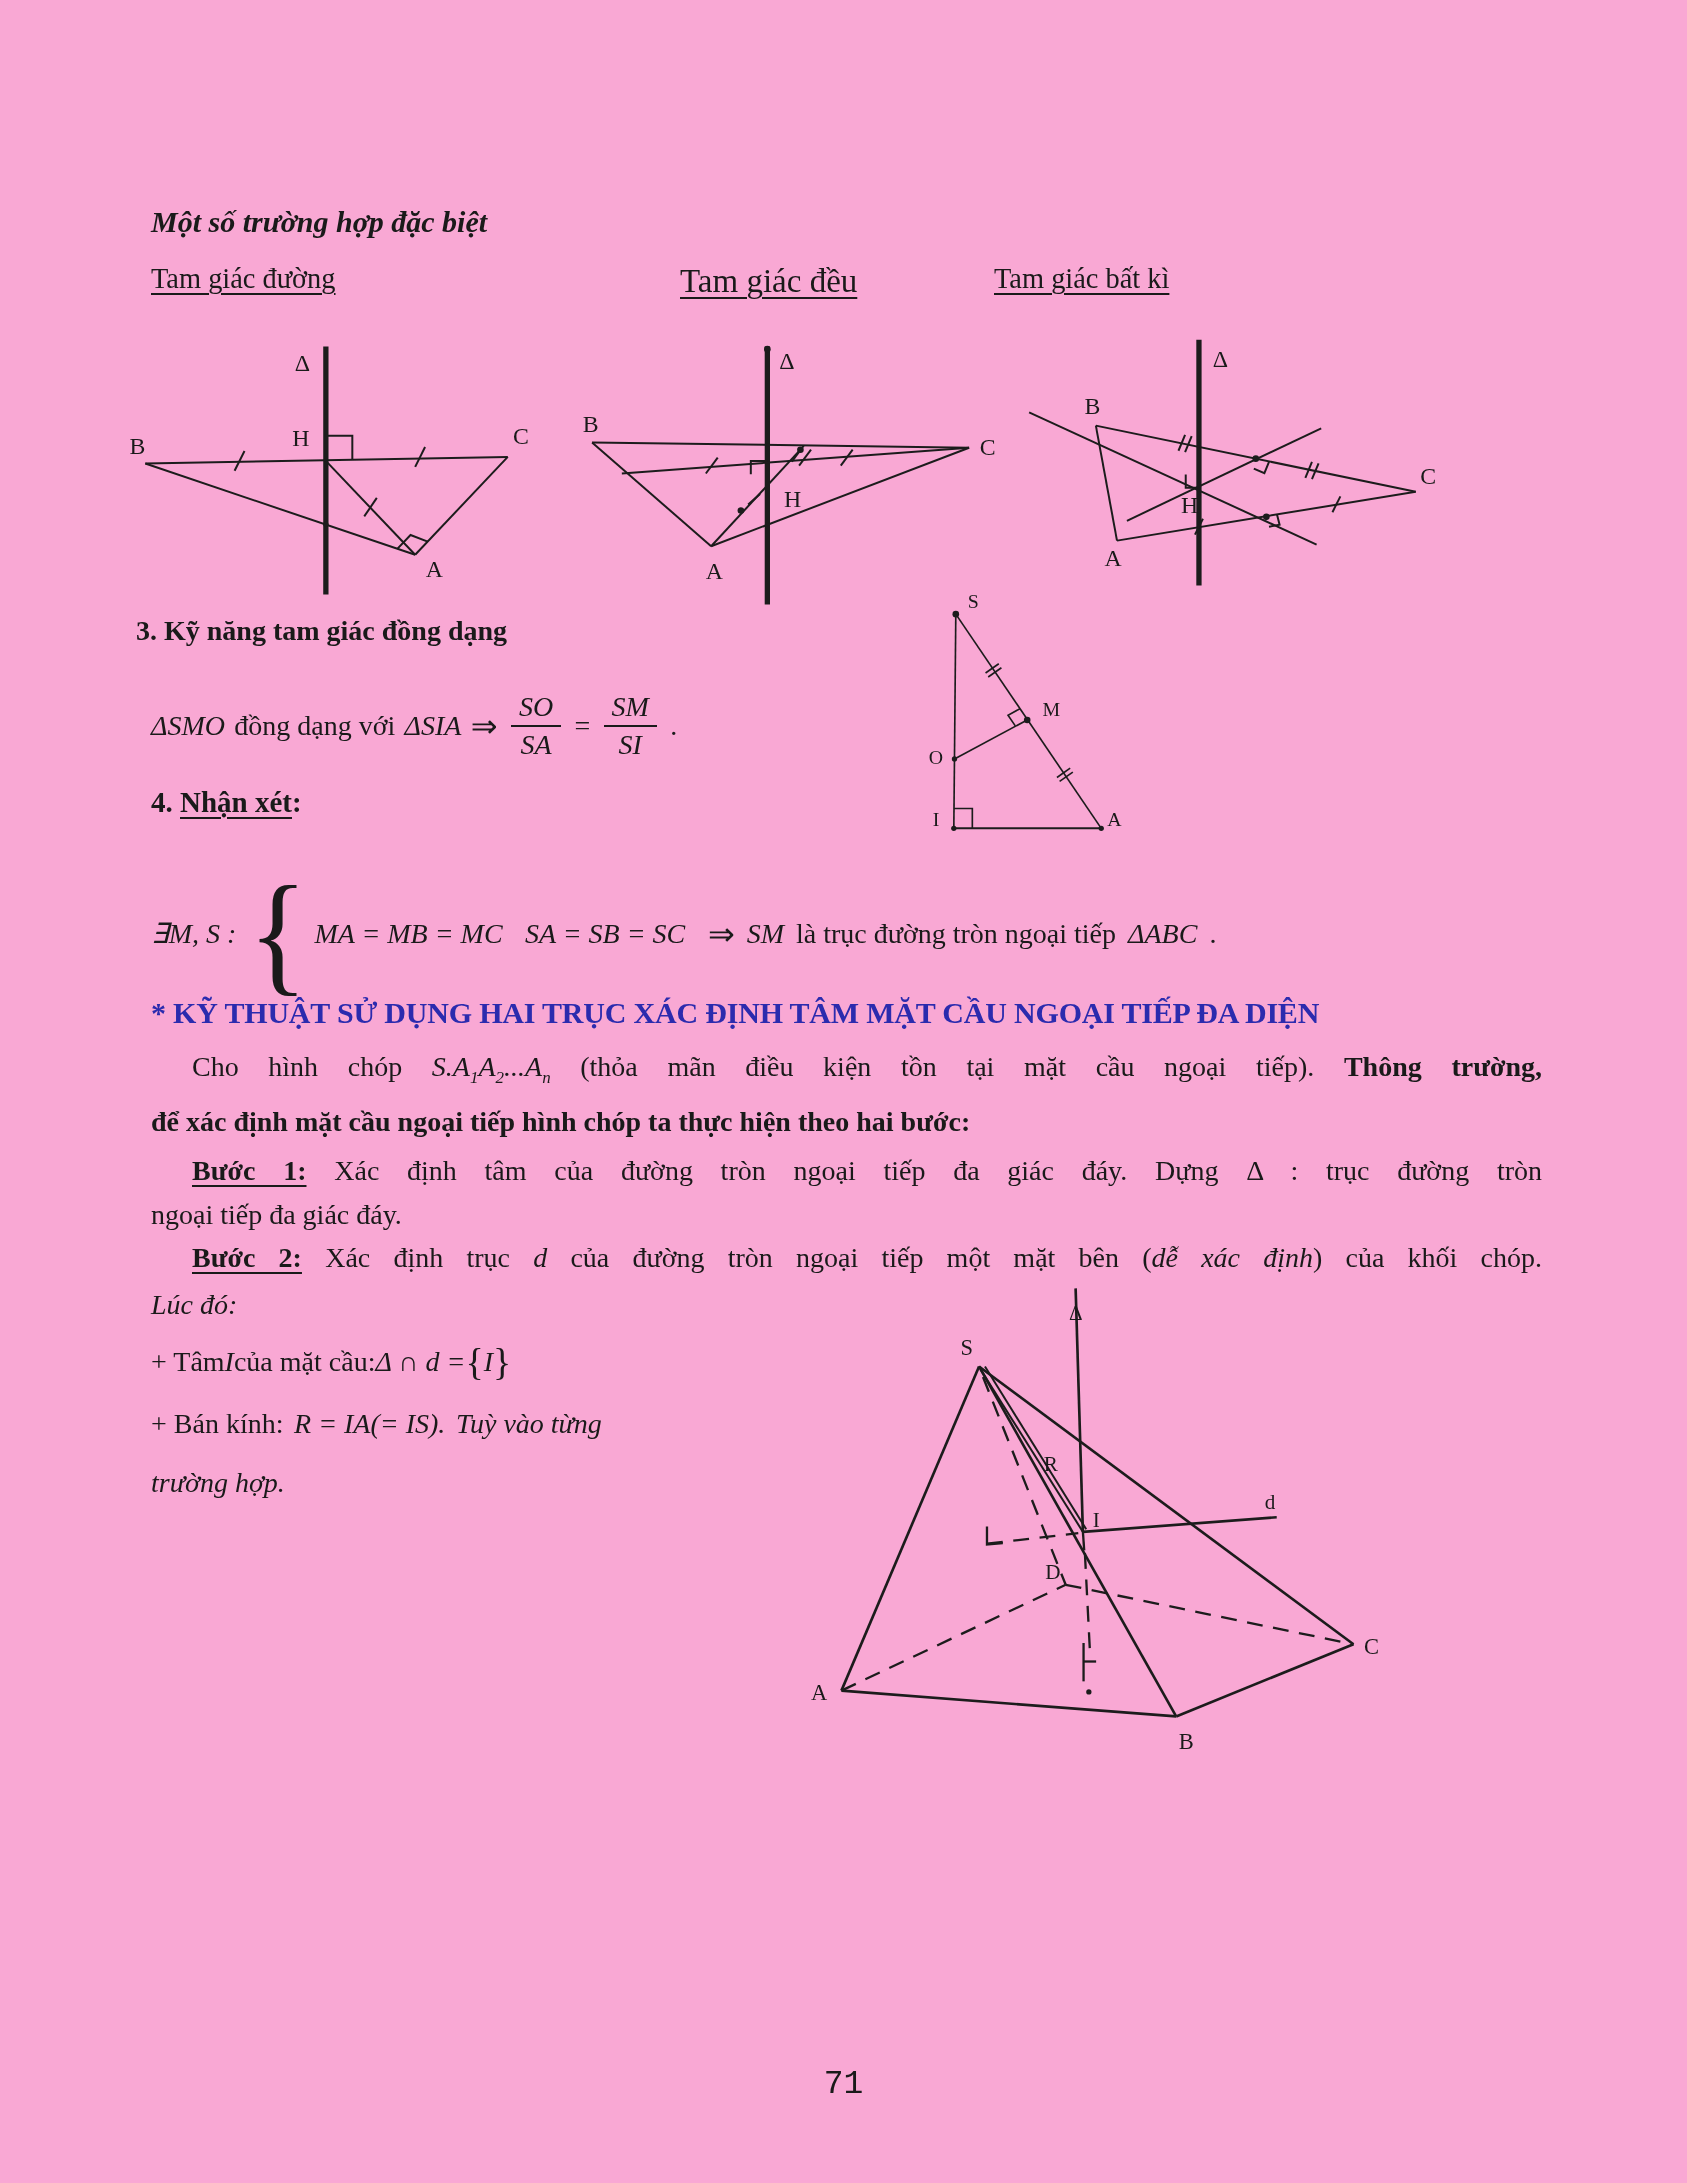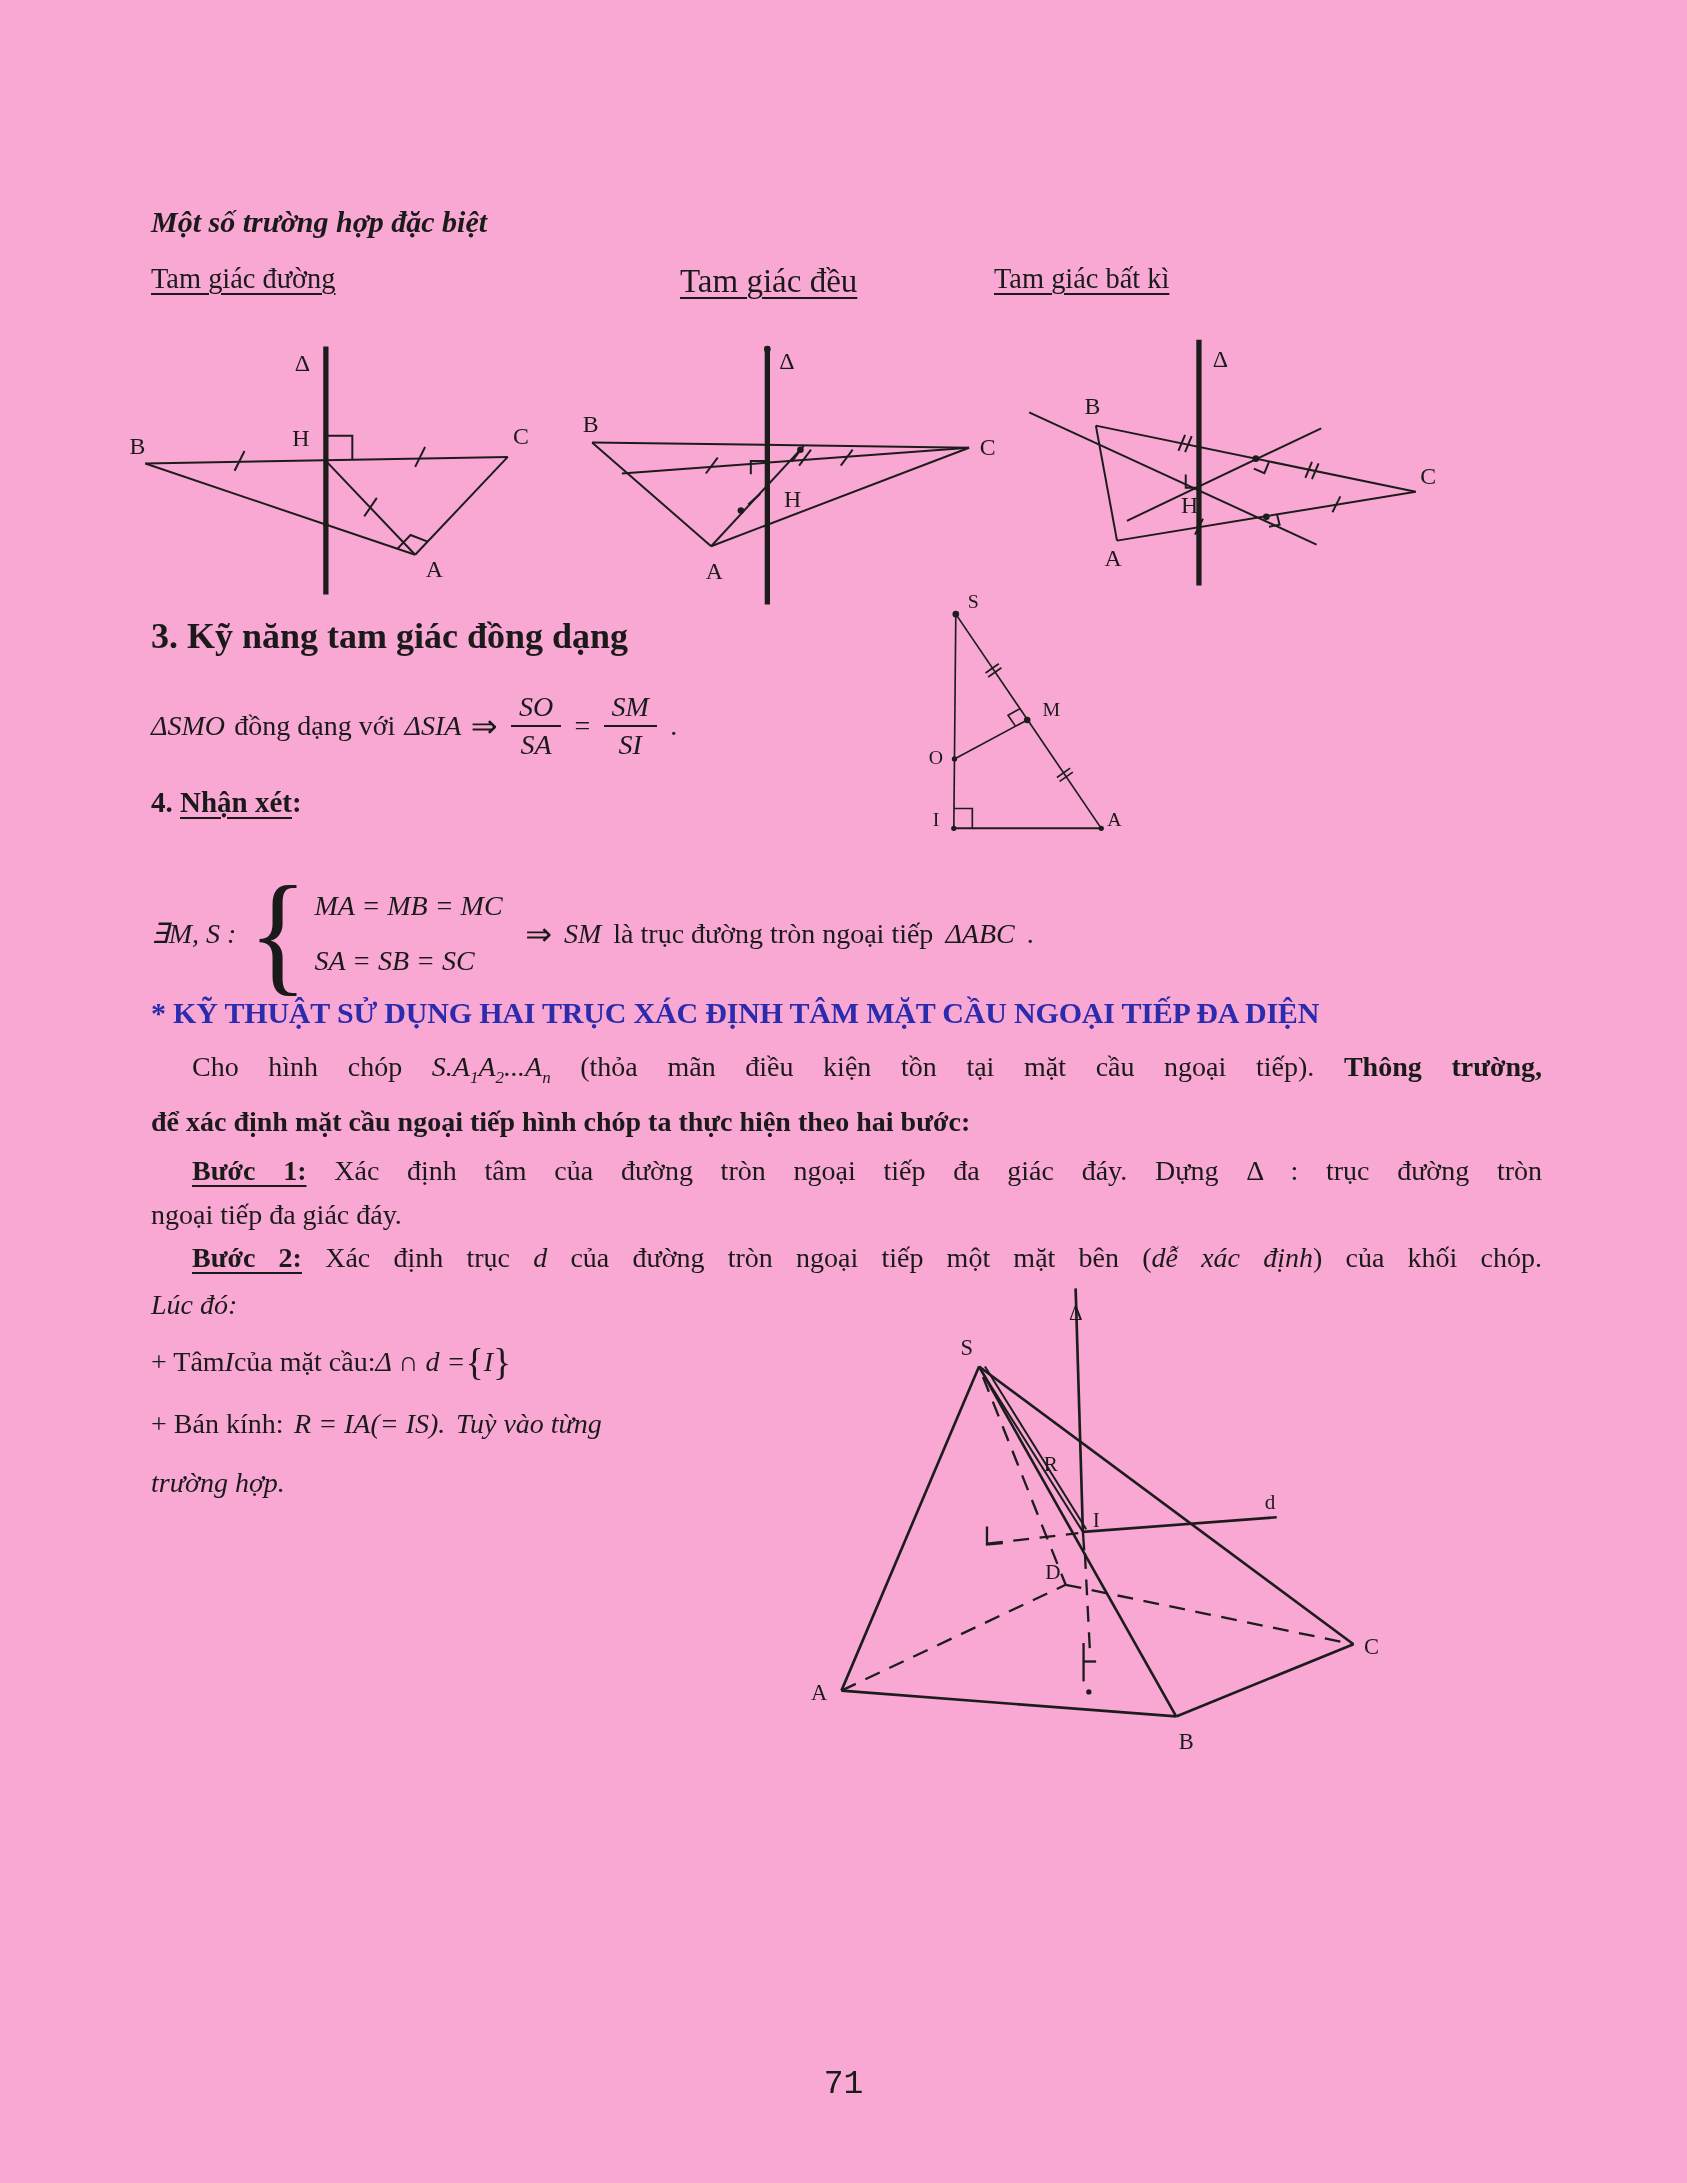--- a/index.html
+++ b/index.html
@@ -16,21 +16,21 @@
   .nw{white-space:nowrap;}
   .jline{text-align:justify;text-align-last:justify;width:1391px;}
   .ind{display:inline-block;width:41px;}
   .sub{font-size:17px;vertical-align:-6.6px;font-style:italic;}
   .frac{display:inline-flex;flex-direction:column;align-items:center;vertical-align:middle;font-style:italic;line-height:1.05;margin:0 4px;}
   .fnum{border-bottom:2px solid #1a1a1a;padding:0 8px 3.3px;}
   .fden{padding-top:3.3px;}
   .mrow{display:flex;align-items:center;gap:9.3px;}
   .cases{display:flex;align-items:center;gap:6.6px;}
   .brace{font-size:124px;font-weight:400;line-height:0.8;transform:scaleY(1.08);display:inline-block;}
-  .stack{display:flex;flex-direction:column;gap:22.5px;font-style:italic;}
+  .stack{display:flex;flex-direction:row;gap:22.5px;font-style:italic;}
   .setbr{font-size:38px;line-height:0;vertical-align:-5.3px;}
   svg text{font-family:"Liberation Serif", serif;fill:#1a1a1a;}
   .blueh{color:#2b2bae;font-weight:bold;font-size:30px;letter-spacing:-0.2px;}
   .pagenum{font-family:Liberation Mono, monospace;font-size:33px;text-align:center;width:100%;}
 </style>
 </head>
 <body>
 
 <div id="page">
 
@@ -106,21 +106,21 @@
       <polyline points="385,312 389,328 373,331" stroke-width="3"></polyline>
       <polyline points="247,252 247,272 267,272" stroke-width="3"></polyline>
     </g>
     <text x="288" y="90" font-size="36">Δ</text>
     <text x="94" y="160" font-size="36">B</text>
     <text x="602" y="266" font-size="36">C</text>
     <text x="240" y="310" font-size="36">H</text>
     <text x="124" y="390" font-size="36">A</text>
   </svg>
 
-  <div class="abs b" style="left:151px;top:615px;font-size:36px;">3. Kỹ năng tam giác đồng dạng</div>
+  <div class="abs b" style="left:136px;top:615px;font-size:28px;">3. Kỹ năng tam giác đồng dạng</div>
 
   <div class="abs mrow" style="left:151px;top:676px;height:99px;">
     <span class="it">ΔSMO</span>
     <span>đồng dạng với</span>
     <span class="it">ΔSIA</span>
     <span style="font-size:32px;">⇒</span>
     <span class="frac">
       <span class="fnum">SO</span>
       <span class="fden">SA</span>
     </span>

